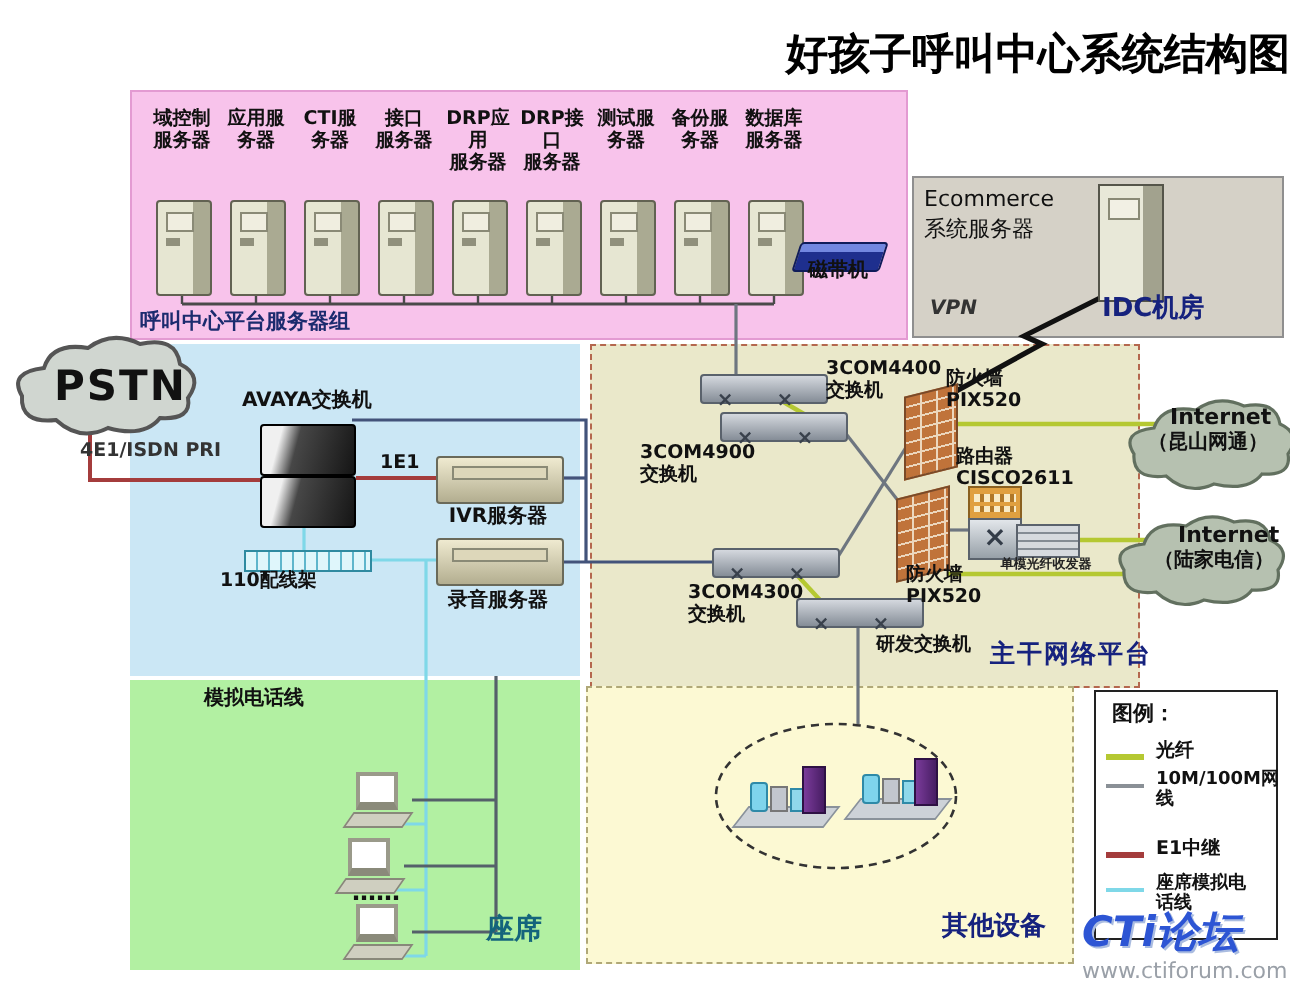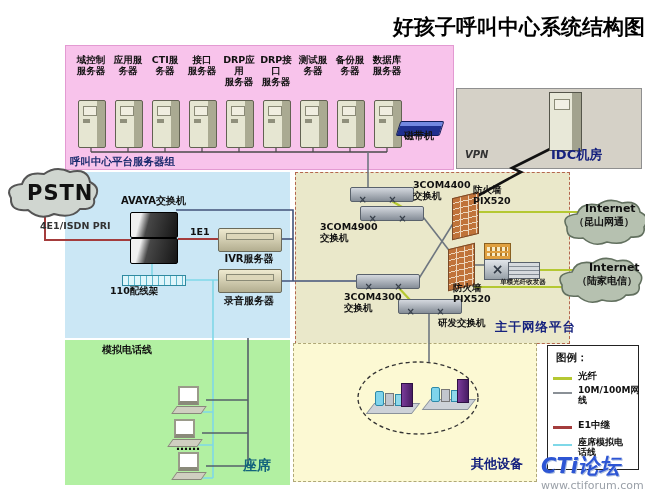--- a/index.html
+++ b/index.html
@@ -170,20 +170,22 @@
   <div class="dev tower" style="left:226px;top:100px;"></div>
   <div class="dev tower" style="left:263px;top:100px;"></div>
   <div class="dev tower" style="left:300px;top:100px;"></div>
   <div class="dev tower" style="left:337px;top:100px;"></div>
   <div class="dev tower" style="left:374px;top:100px;"></div>
 
   <div class="dev tape" style="left:398px;top:121px;"></div>
   <div class="lbl" style="left:392px;top:130px;width:54px;text-align:center;">磁带机</div>
   <div class="lbl" style="left:70px;top:155px;font-size:10.5px;color:#1b2b6e;">呼叫中心平台服务器组</div>
 
+  <div class="lbl" style="left:462px;top:93px;width:90px;font-size:11px;font-weight:normal;line-height:1.35;">Ecommerce
+系统服务器</div>
   <div class="dev bigtower" style="left:549px;top:92px;"></div>
   <div class="lbl" style="left:465px;top:149px;font-size:10px;color:#333;font-style:italic;">VPN</div>
   <div class="lbl bluecap" style="left:551px;top:148px;font-size:13px;">IDC机房</div>
 
   <div class="lbl" style="left:27px;top:181px;font-size:21px;letter-spacing:1px;">PSTN</div>
   <div class="lbl" style="left:40px;top:221px;font-size:9.5px;color:#333;">4E1/ISDN PRI</div>
 
   <div class="lbl" style="left:121px;top:195px;">AVAYA交换机</div>
   <div class="dev pbx" style="left:130px;top:212px;"></div>
   <div class="dev pbx" style="left:130px;top:238px;"></div>
@@ -212,20 +214,22 @@
   <div class="lbl" style="left:344px;top:292px;font-size:9.5px;">3COM4300
 交换机</div>
   <div class="dev swbar" style="left:398px;top:299px;"></div>
   <div class="lbl" style="left:438px;top:318px;font-size:9.5px;">研发交换机</div>
   <div class="dev brick" style="left:452px;top:195px;"></div>
   <div class="lbl" style="left:473px;top:185px;font-size:9.5px;">防火墙
 PIX520</div>
   <div class="dev brick" style="left:448px;top:246px;"></div>
   <div class="lbl" style="left:453px;top:283px;font-size:9.5px;">防火墙
 PIX520</div>
+  <div class="lbl" style="left:478px;top:224px;font-size:9.5px;">路由器
+CISCO2611</div>
   <div class="dev router-top" style="left:484px;top:243px;"></div>
   <div class="dev router-bot" style="left:484px;top:259px;"></div>
   <div class="dev xcvr" style="left:508px;top:262px;"></div>
   <div class="lbl" style="left:494px;top:279px;width:58px;text-align:center;font-size:6.5px;color:#222;">单模光纤收发器</div>
   <div class="lbl bluecap" style="left:495px;top:320px;font-size:12.5px;letter-spacing:1px;">主干网络平台</div>
 
   <div class="lbl" style="left:585px;top:203px;font-size:11px;">Internet</div>
   <div class="lbl" style="left:574px;top:216px;font-size:10px;">（昆山网通）</div>
   <div class="lbl" style="left:589px;top:262px;font-size:11px;">Internet</div>
   <div class="lbl" style="left:577px;top:275px;font-size:10px;">（陆家电信）</div>

